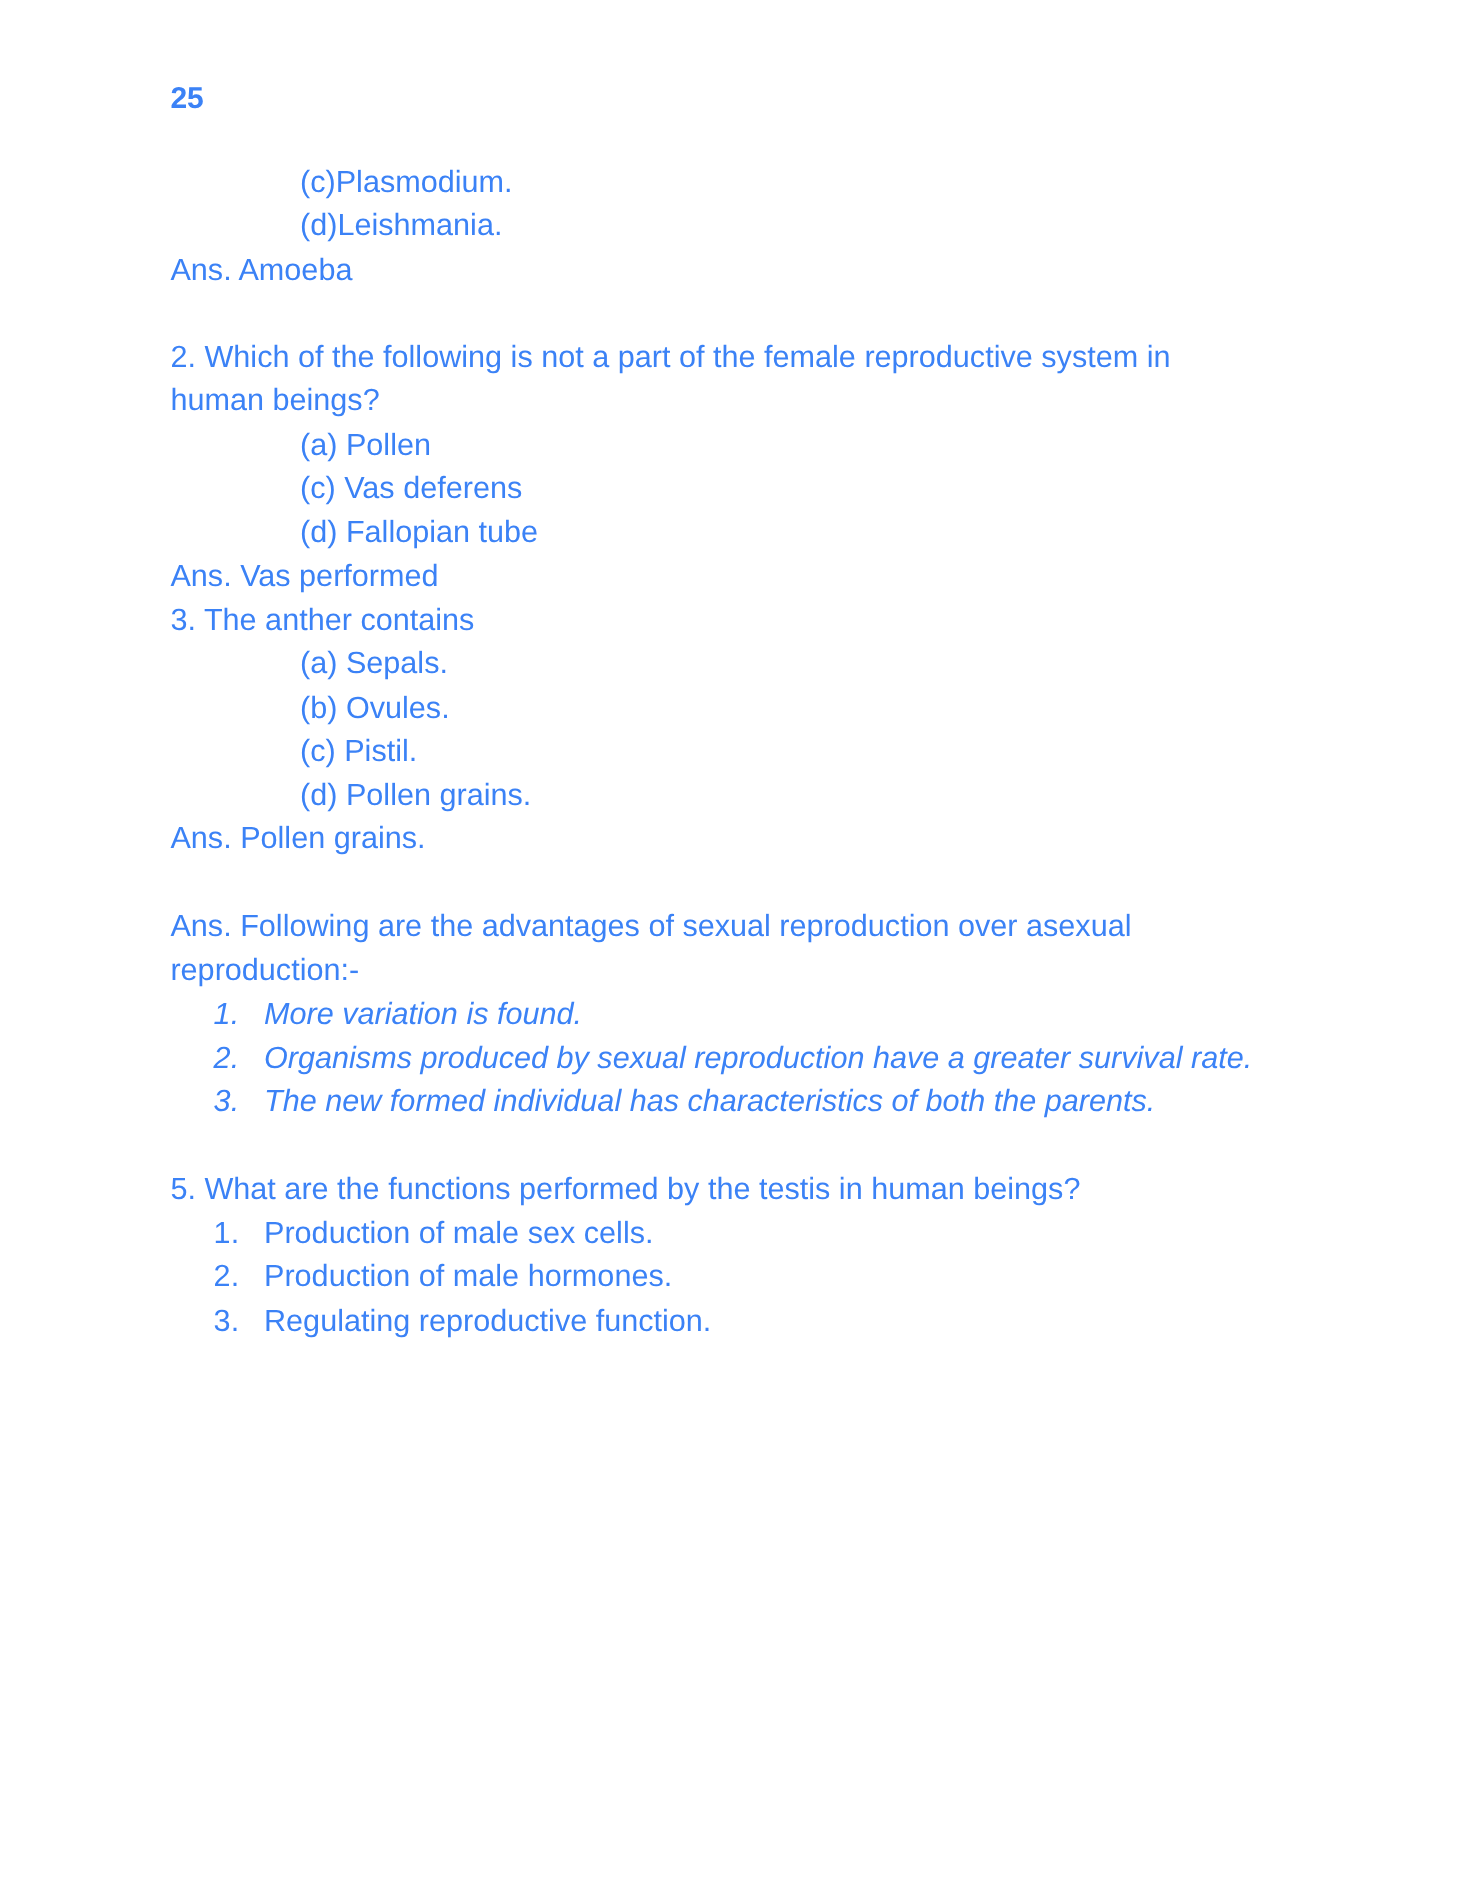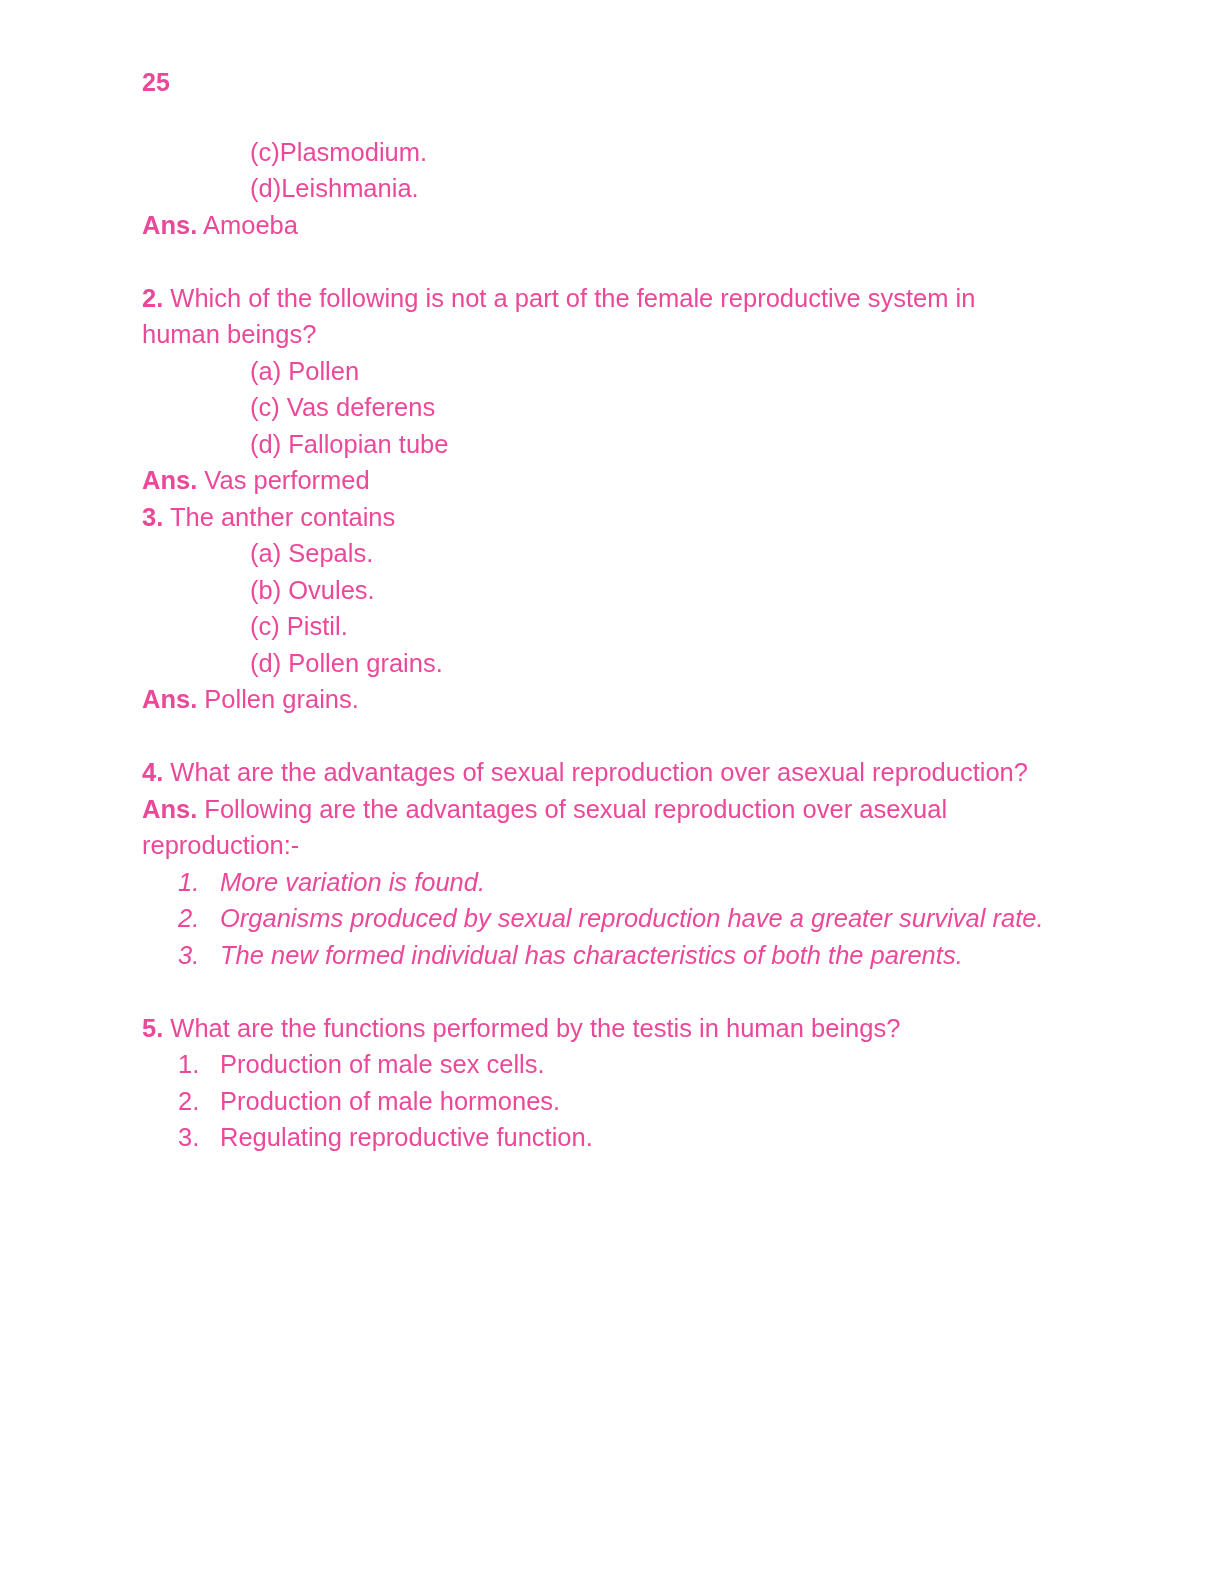--- a/index.html
+++ b/index.html
@@ -6,21 +6,21 @@
     margin: 0;
     padding: 0;
     background: #ffffff;
   }
   .page {
     position: relative;
     width: 1224px;
     height: 1584px;
     background: #ffffff;
     font-family: "Liberation Sans", sans-serif;
-    color: #ec4899;
+    color: #3b82f6;
     overflow: hidden;
   }
   .content {
     position: absolute;
     left: 142px;
     top: 66px;
     width: 910px;
   }
   .page-number {
     font-size: 25px;
@@ -40,21 +40,21 @@
     margin: 0;
   }
   .opt {
     font-size: 25.5px;
     line-height: 36.5px;
     margin: 0;
     padding-left: 108px;
     white-space: pre;
   }
   b.lbl {
-    font-weight: bold;
+    font-weight: normal;
   }
   .spacer {
     height: 36.5px;
   }
   ol.numlist {
     margin: 0;
     padding: 0 0 0 0;
     list-style: none;
     counter-reset: li;
   }
@@ -105,21 +105,20 @@
       <p class="opt">(a) Sepals.</p>
       <p class="opt">(b) Ovules.</p>
       <p class="opt">(c) Pistil.</p>
       <p class="opt">(d) Pollen grains.</p>
       <p class="line"><b class="lbl">Ans.</b><span> Pollen grains.</span></p>
     </div>
 
     <div class="spacer"></div>
 
     <div class="q4">
-      <p class="para"><b class="lbl">4.</b><span> What are the advantages of sexual reproduction over asexual reproduction?</span></p>
       <p class="para"><b class="lbl">Ans.</b><span> Following are the advantages of sexual reproduction over asexual reproduction:-</span></p>
       <ol class="numlist">
         <li>More variation is found.</li>
         <li>Organisms produced by sexual reproduction have a greater survival rate.</li>
         <li>The new formed individual has characteristics of both the parents.</li>
       </ol>
     </div>
 
     <div class="spacer"></div>
 

